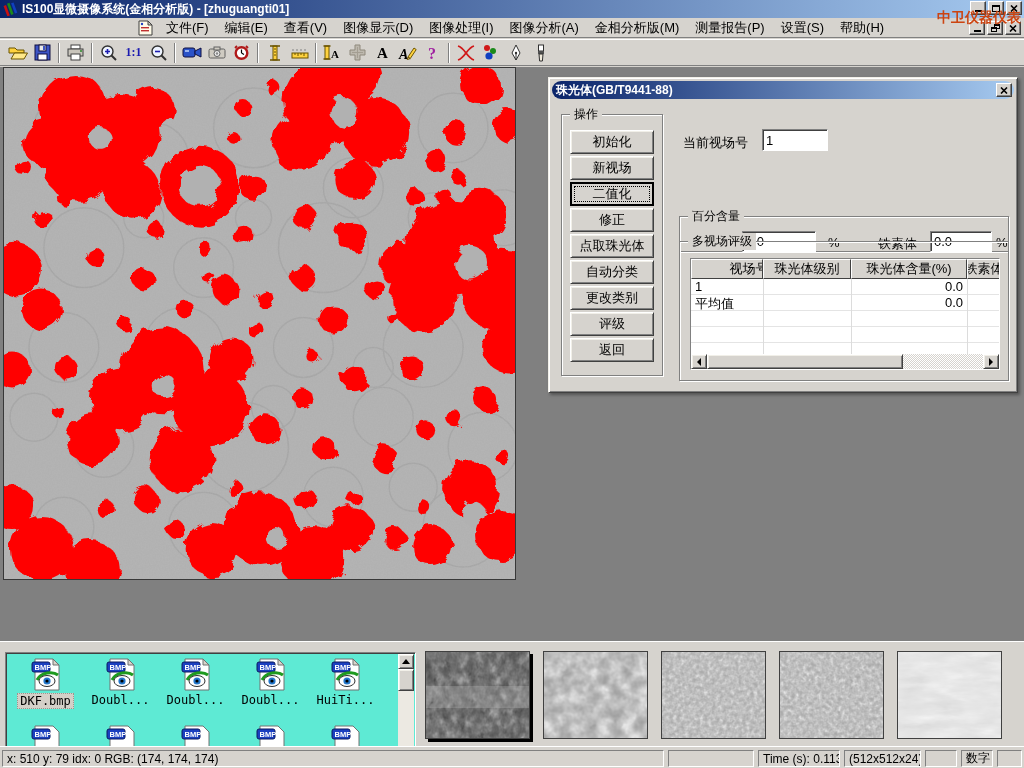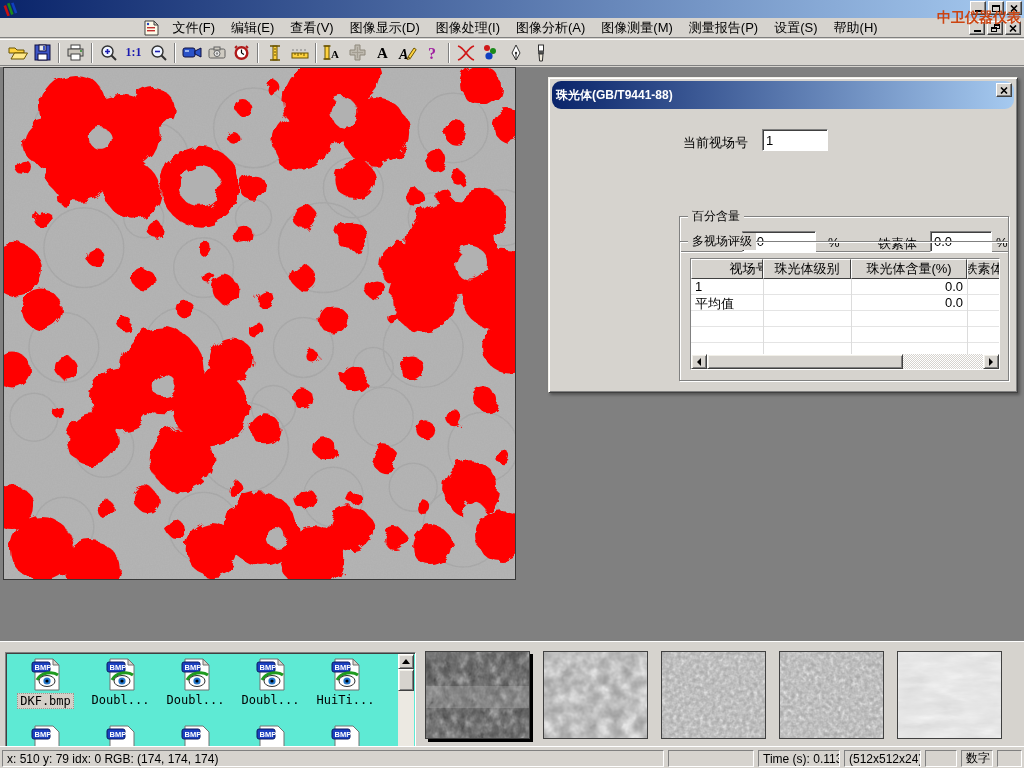--- a/index.html
+++ b/index.html
@@ -54,21 +54,21 @@
   
   #workspace { position:absolute; top:67px; left:0; right:0; height:574px; background:#808080; }
   #micrograph { position:absolute; left:3px; top:0px; width:513px; height:513px;
                 border:1px solid #383838; background:#b0b0b0; }
   #micrograph svg { display:block; }
 
   
   #dialog { position:absolute; left:548px; top:77px; width:470px; height:316px; z-index:20;
             background:#d6d3ce; border:1px solid; border-color:#f1efe8 #404040 #404040 #f1efe8;
             box-shadow: inset 1px 1px 0 #fff, inset -1px -1px 0 #808080, 2px 2px 3px rgba(0,0,0,.35); }
-  #dlg-title { position:absolute; top:3px; left:3px; right:3px; height:28px;
+  #dlg-title { position:absolute; top:3px; left:3px; right:3px; height:18px;
                background:linear-gradient(90deg,#0a246a,#a6caf0); display:flex; align-items:center;
                color:#fff; font-weight:bold; font-size:12px; padding-left:4px;border-radius:9px; }
   #dlg-close { position:absolute; right:2px; top:2px; }
   .opbtn { width:84px; height:24px; margin:2px auto 0; }
   .opbtn.focused { border:2px solid #000; box-shadow:none; position:relative; }
   .opbtn.focused::after { content:""; position:absolute; inset:2px; border:1px dotted #000; }
   .dlglab { position:absolute; font-size:13px; white-space:nowrap;text-align:center; }
   .dlginput { position:absolute; font-size:13px; padding:2px 3px; background:#fff;
               border:1px solid; border-color:#808080 #fff #fff #808080;
               box-shadow: inset 1px 1px 0 #404040; outline:none;
@@ -123,20 +123,21 @@
 <div id="window">
 
   <div id="titlebar">
     <svg width="15" height="14" viewBox="0 0 15 14">
       <g transform="rotate(-20 7 7)">
         <rect x="2" y="2" width="2.6" height="11" fill="#c81010"></rect>
         <rect x="6" y="1" width="2.6" height="12" fill="#1a8a1a"></rect>
         <rect x="10" y="2" width="2.6" height="11" fill="#1040c0"></rect>
       </g>
     </svg>
+    <span class="ttl">IS100显微摄像系统(金相分析版) - [zhuguangti01]</span>
     <span class="winbtns">
       <span class="wbtn">
           <span class="ic-min"></span>
         </span>
       <span class="wbtn">
           <span class="ic-max"></span>
         </span>
       <span class="wbtn ic-x">
         <svg width="8" height="7" viewBox="0 0 8 7">
             <path d="M1 0.5 L7 6.5 M7 0.5 L1 6.5" stroke="#000" stroke-width="1.6"></path>
@@ -154,21 +155,21 @@
       <rect x="4" y="7" width="8" height="1.4" fill="#c03030"></rect>
       <rect x="4" y="10" width="8" height="1.4" fill="#c03030"></rect>
       <circle cx="5" cy="4" r="1.2" fill="#2040c0"></circle>
     </svg>
     <span class="menuitem">文件(F)</span>
     <span class="menuitem">编辑(E)</span>
     <span class="menuitem">查看(V)</span>
     <span class="menuitem">图像显示(D)</span>
     <span class="menuitem">图像处理(I)</span>
     <span class="menuitem">图像分析(A)</span>
-    <span class="menuitem">图像测量(M)</span>
+    <span class="menuitem">金相分析版(M)</span>
     <span class="menuitem">测量报告(P)</span>
     <span class="menuitem">设置(S)</span>
     <span class="menuitem">帮助(H)</span>
   </div>
   <div id="mdibtns">
     <span class="wbtn">
         <span class="ic-min"></span>
       </span>
     <span class="wbtn">
         <span class="ic-res">
@@ -478,20 +479,34 @@
   <div id="dialog">
     <div id="dlg-title">
       <span>珠光体(GB/T9441-88)</span>
       <span id="dlg-close" class="wbtn ic-x">
         <svg width="8" height="7" viewBox="0 0 8 7">
             <path d="M1 0.5 L7 6.5 M7 0.5 L1 6.5" stroke="#000" stroke-width="1.6"></path>
           </svg>
       </span>
     </div>
 
+    <div class="groupbox" style="left:12px;top:36px;width:102px;height:262px;">
+      <span class="grouplab">操作</span>
+      <div style="padding-top:13px;">
+        <div class="btn opbtn">初始化</div>
+        <div class="btn opbtn">新视场</div>
+        <div class="btn opbtn focused">二值化</div>
+        <div class="btn opbtn">修正</div>
+        <div class="btn opbtn">点取珠光体</div>
+        <div class="btn opbtn">自动分类</div>
+        <div class="btn opbtn">更改类别</div>
+        <div class="btn opbtn">评级</div>
+        <div class="btn opbtn">返回</div>
+      </div>
+    </div>
 
     <span class="dlglab" style="left:134px;top:56px;">当前视场号</span>
     <input class="dlginput" style="left: 213px; top: 51px; width: 66px; height: 22px;" value="1">
 
 
     <div class="groupbox" style="left:130px;top:98px;width:330px;height:36px;margin-top:40px;">
       <span class="grouplab">百分含量</span>
       <span class="dlglab" style="left:10px;top:18px;">珠光体</span>
       <input class="dlginput" style="left: 62px; top: 14px; width: 74px; height: 21px;" value="0.0">
       <span class="dlglab" style="left:148px;top:18px;">%</span>

